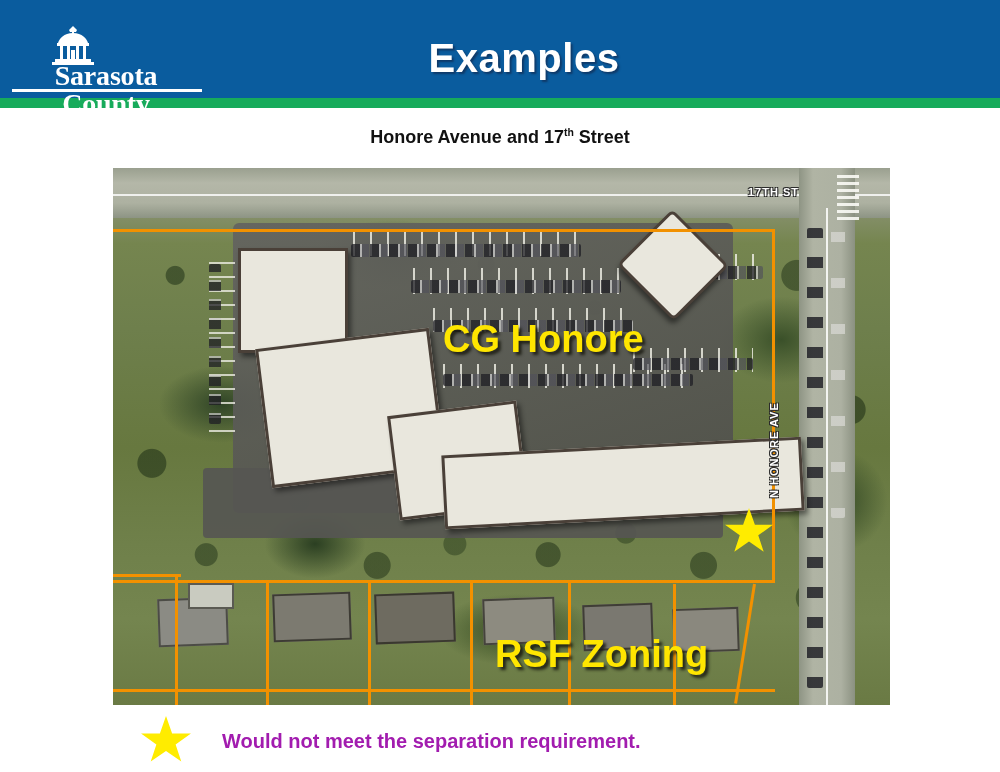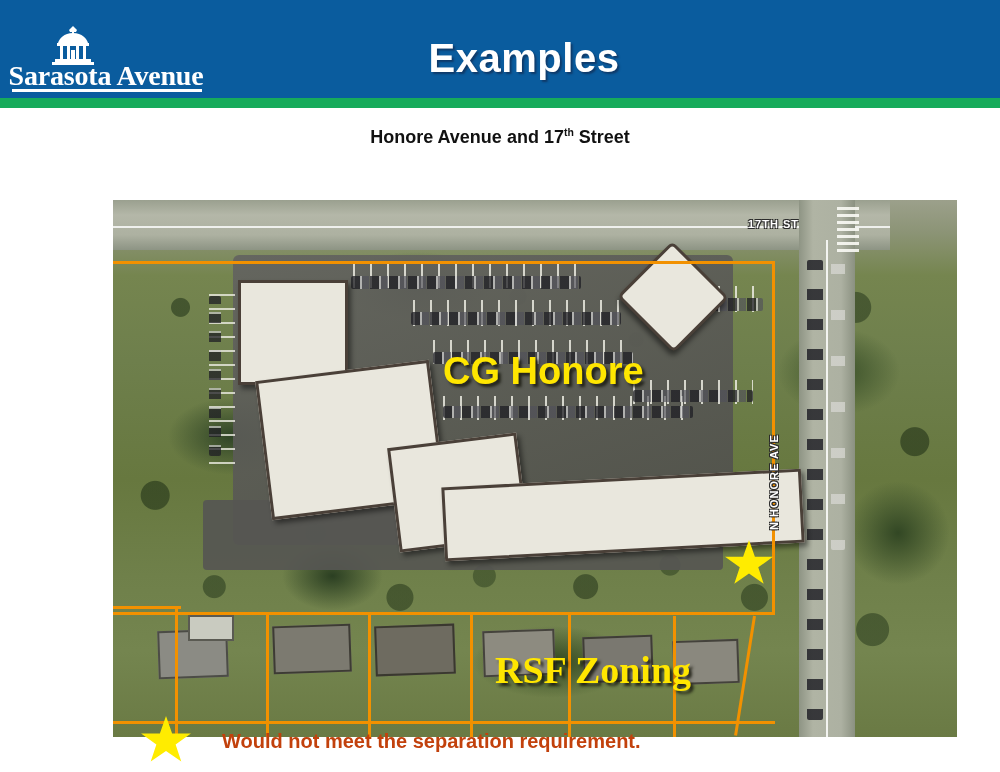--- a/index.html
+++ b/index.html
@@ -76,24 +76,23 @@
   #subtitle sup {
     font-size: 0.58em;
     vertical-align: super;
     line-height: 0;
   }
 
   
   #map {
     position: absolute;
     left: 113px; top: 168px;
-    width: 844px; height: 537px;
+    width: 777px; height: 537px;
     overflow: hidden;
     background: #000000;
-    margin-top: 32px;
   }
   
   #map-base {
     position: absolute; inset: 0;
     background:
       radial-gradient(ellipse 90px 55px at 14% 44%, #2f4426 0%, rgba(47,68,38,0) 70%),
       radial-gradient(ellipse 70px 48px at 26% 70%, #2b3f22 0%, rgba(43,63,34,0) 72%),
       radial-gradient(ellipse 110px 50px at 52% 86%, #31471f 0%, rgba(49,71,31,0) 72%),
       radial-gradient(ellipse 85px 60px at 86% 32%, #3a5029 0%, rgba(58,80,41,0) 72%),
       radial-gradient(ellipse 70px 70px at 93% 62%, #324724 0%, rgba(50,71,36,0) 74%),
@@ -227,21 +226,21 @@
   
   .zoning-label {
     position: absolute;
     color: #ffe600;
     font-weight: bold;
     font-size: 38px;
     white-space: nowrap;
     text-shadow: 3px 3px 3px rgba(25,25,15,0.85);
   }
   #zoning-cg  { left: 330px; top: 150px; }
-  #zoning-rsf { left: 382px; top: 448px; font-family: Liberation Serif, serif; }
+  #zoning-rsf { left: 382px; top: 465px; }
 
   
   .star {
     display: inline-block;
     background: #ffec00;
     clip-path: polygon(50% 0%, 61.8% 35%, 98% 35%, 68.5% 57%, 79.4% 91%,
                        50% 70%, 20.6% 91%, 31.5% 57%, 2% 35%, 38.2% 35%);
   }
   #map-star {
     position: absolute;
@@ -251,21 +250,21 @@
 
   
   #caption {
     position: absolute; left: 140px; top: 713px;
     width: 720px; height: 56px;
     display: flex; align-items: center;
   }
   #caption-star { width: 52px; height: 50px; flex: 0 0 auto; }
   #caption-text {
     margin-left: 30px;
-    color: #c2410c;
+    color: #a21caf;
     font-size: 20px;
     font-weight: bold;
   }
 </style>
 </head>
 <body>
 
 <div id="slide">
 
   <div id="header-bar"></div>
@@ -278,21 +277,21 @@
       <path fill="#ffffff" d="M23 7 C14 7 9 13 8 17 L38 17 C37 13 32 7 23 7 Z"></path>
       <rect x="7" y="17" width="32" height="3" fill="#ffffff"></rect>
       <rect x="10" y="20" width="3" height="13" fill="#ffffff"></rect>
       <rect x="17" y="20" width="3" height="13" fill="#ffffff"></rect>
       <rect x="26" y="20" width="3" height="13" fill="#ffffff"></rect>
       <rect x="33" y="20" width="3" height="13" fill="#ffffff"></rect>
       <rect x="21" y="24" width="4" height="9" fill="#ffffff"></rect>
       <rect x="5" y="33" width="36" height="3" fill="#ffffff"></rect>
       <rect x="2" y="36" width="42" height="3" fill="#ffffff"></rect>
     </svg>
-    <div id="logo-wordmark">Sarasota Avenue</div>
+    <div id="logo-wordmark">Sarasota County</div>
     <div id="logo-rule"></div>
   </div>
 
   <div id="slide-title">Examples</div>
 
   <div id="subtitle"><span>Honore Avenue and 17</span><sup>th</sup><span> Street</span></div>
 
   <div id="map">
     <div id="map-base"></div>
     <div id="map-noise"></div>

